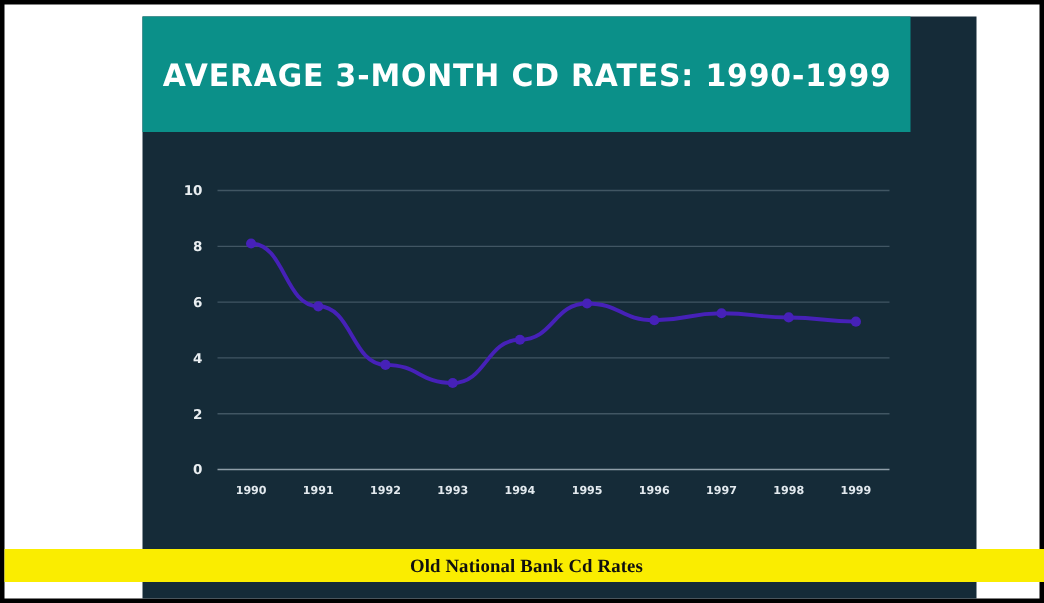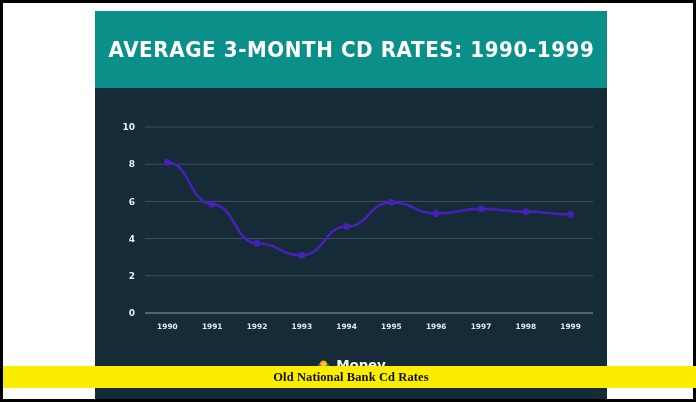--- a/index.html
+++ b/index.html
@@ -26,20 +26,21 @@
   }
 
   
   #infographic-panel {
     position: absolute;
     left: 92px;
     top: 8px;
     width: 512px;
     height: 388px;
     background: #152b38;
+    padding-left: 44px;
   }
 
   #chart-header {
     position: absolute;
     left: 0;
     top: 0;
     width: 512px;
     height: 77px;
     background: #0b9089;
     display: flex;
@@ -199,31 +200,20 @@
             <circle cx="251.60" cy="138.51" r="3.4" fill="#4621b8"></circle>
             <circle cx="296.40" cy="114.33" r="3.4" fill="#4621b8"></circle>
             <circle cx="341.20" cy="125.49" r="3.4" fill="#4621b8"></circle>
             <circle cx="386.00" cy="120.84" r="3.4" fill="#4621b8"></circle>
             <circle cx="430.80" cy="123.63" r="3.4" fill="#4621b8"></circle>
             <circle cx="475.60" cy="126.42" r="3.4" fill="#4621b8"></circle>
           </g>
       </svg>
     </div>
 
-    <div id="brand-row">
-      <span id="brand-mark">
-        <svg width="15" height="15" viewBox="0 0 15 15">
-          <path d="M1.6 7.8 Q2.6 4.4 6.0 5.2 Q4.2 8.4 1.6 7.8 Z" fill="#1f9d5a"></path>
-          <path d="M13.4 7.8 Q12.4 4.4 9.0 5.2 Q10.8 8.4 13.4 7.8 Z" fill="#1f9d5a"></path>
-          <circle cx="7.5" cy="6.1" r="3.5" fill="#f5a623"></circle>
-          <path d="M5.2 5.1 L7.5 8.6 L9.8 5.1 Z" fill="#ffd34d"></path>
-        </svg>
-      </span>
-      <span id="brand-name">Money</span>
-    </div>
 
   </div>
 
   <div id="caption-bar">
     <span id="caption-text">Old National Bank Cd Rates</span>
   </div>
 
 </div>
 
 </body></html>

